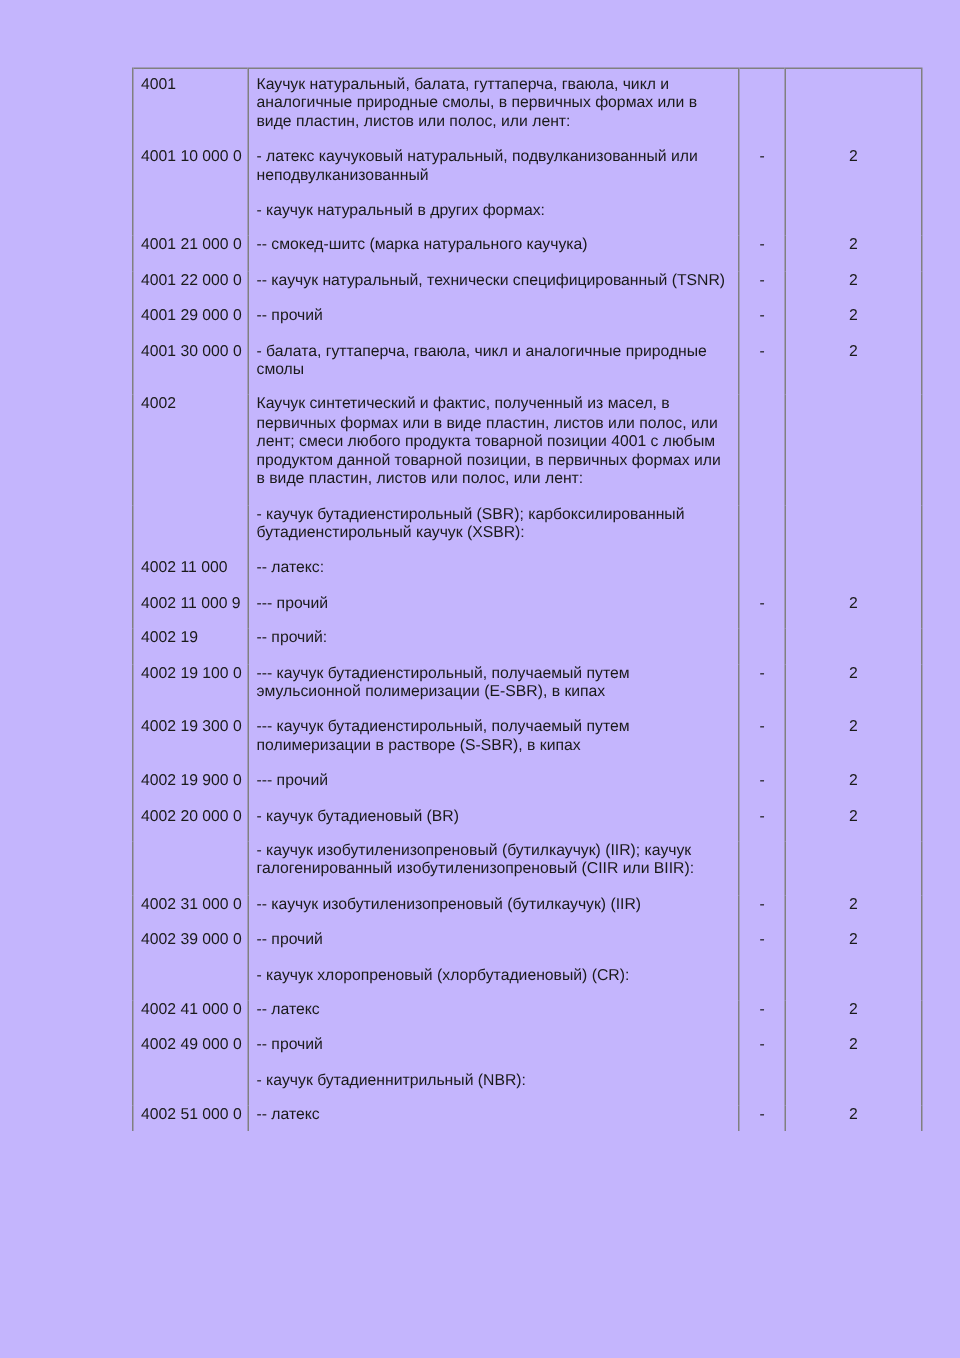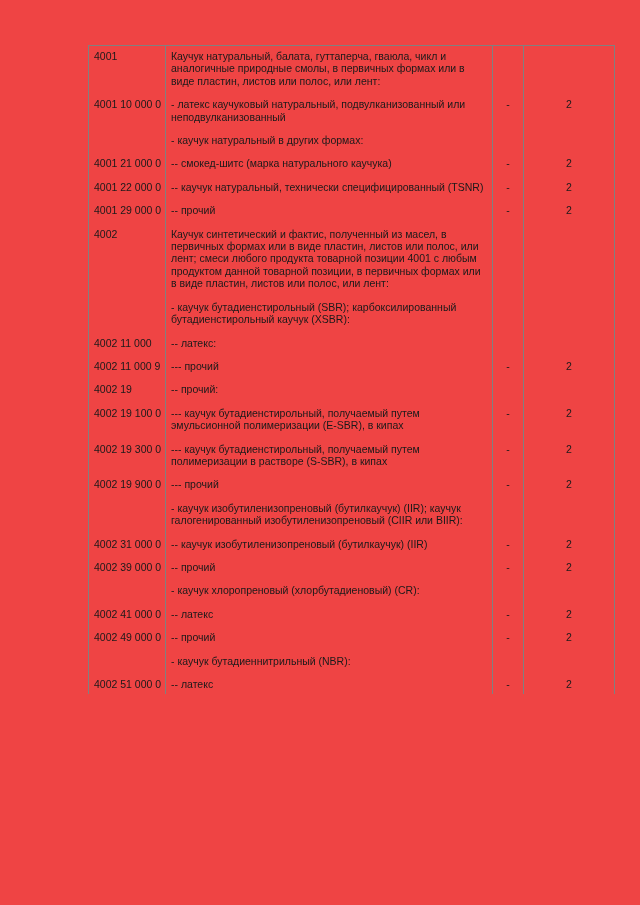--- a/index.html
+++ b/index.html
@@ -6,21 +6,21 @@
   html, body { background: #ffffff; }
   body {
     width: 640px; height: 905px;
     position: relative;
     font-family: "Liberation Sans", sans-serif;
     color: #1a1a1a;
     overflow: hidden;
   }
   .sheet {
     position: absolute; inset: 0;
-    background: #ef4444;
+    background: #c4b5fd;
   }
   table.tariff {
     position: absolute;
     left: 88px; top: 45px;
     width: 526px;
     border-collapse: collapse;
     table-layout: fixed;
     border-top: 1px solid #808080;
   }
   table.tariff td {
@@ -91,20 +91,26 @@
     <td class="cell-val">2</td>
   </tr>
 
   <tr>
     <td class="cell-code">4001 29 000 0</td>
     <td class="cell-desc">-- прочий</td>
     <td class="cell-dash">-</td>
     <td class="cell-val">2</td>
   </tr>
 
+  <tr>
+    <td class="cell-code">4001 30 000 0</td>
+    <td class="cell-desc">- балата, гуттаперча, гваюла, чикл и аналогичные природные смолы</td>
+    <td class="cell-dash">-</td>
+    <td class="cell-val">2</td>
+  </tr>
 
   <tr>
     <td class="cell-code">4002</td>
     <td class="cell-desc">Каучук синтетический и фактис, полученный из масел, в первичных формах или в виде пластин, листов или полос, или лент; смеси любого продукта товарной позиции 4001 с любым продуктом данной товарной позиции, в первичных формах или в виде пластин, листов или полос, или лент:</td>
     <td class="cell-dash"></td>
     <td class="cell-val"></td>
   </tr>
 
   <tr>
     <td class="cell-code"></td>
@@ -150,20 +156,26 @@
     <td class="cell-val">2</td>
   </tr>
 
   <tr>
     <td class="cell-code">4002 19 900 0</td>
     <td class="cell-desc">--- прочий</td>
     <td class="cell-dash">-</td>
     <td class="cell-val">2</td>
   </tr>
 
+  <tr>
+    <td class="cell-code">4002 20 000 0</td>
+    <td class="cell-desc">- каучук бутадиеновый (BR)</td>
+    <td class="cell-dash">-</td>
+    <td class="cell-val">2</td>
+  </tr>
 
   <tr>
     <td class="cell-code"></td>
     <td class="cell-desc">- каучук изобутиленизопреновый (бутилкаучук) (IIR); каучук галогенированный изобутиленизопреновый (CIIR или BIIR):</td>
     <td class="cell-dash"></td>
     <td class="cell-val"></td>
   </tr>
 
   <tr>
     <td class="cell-code">4002 31 000 0</td>

